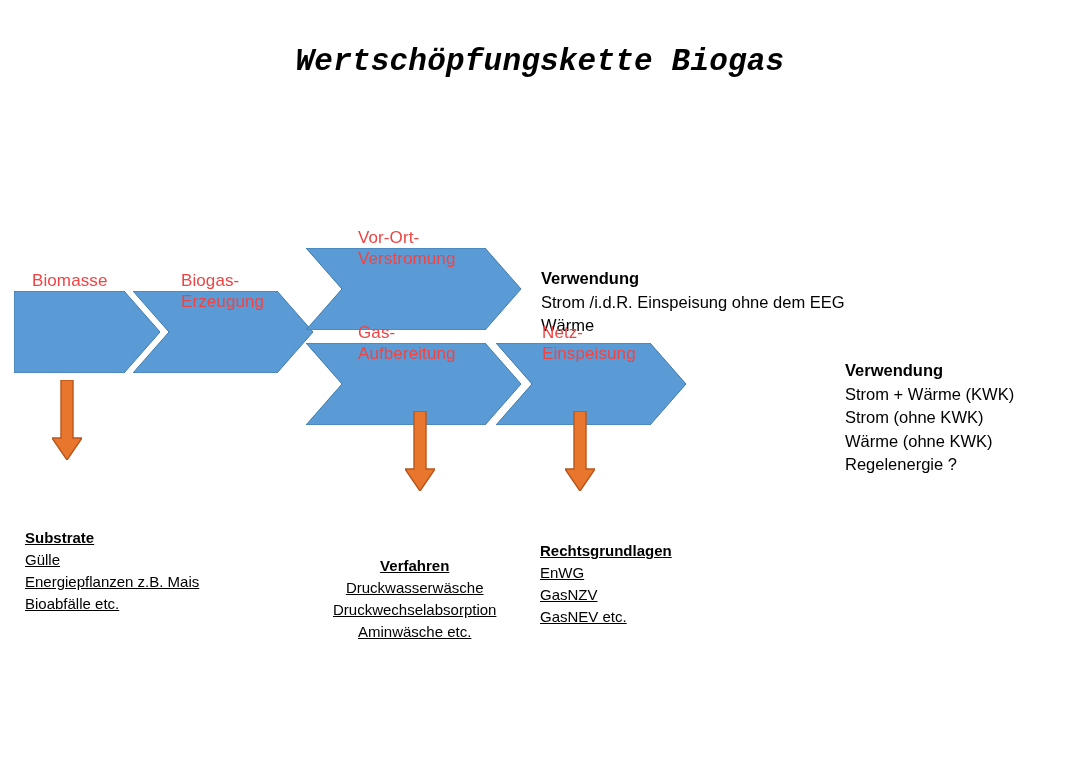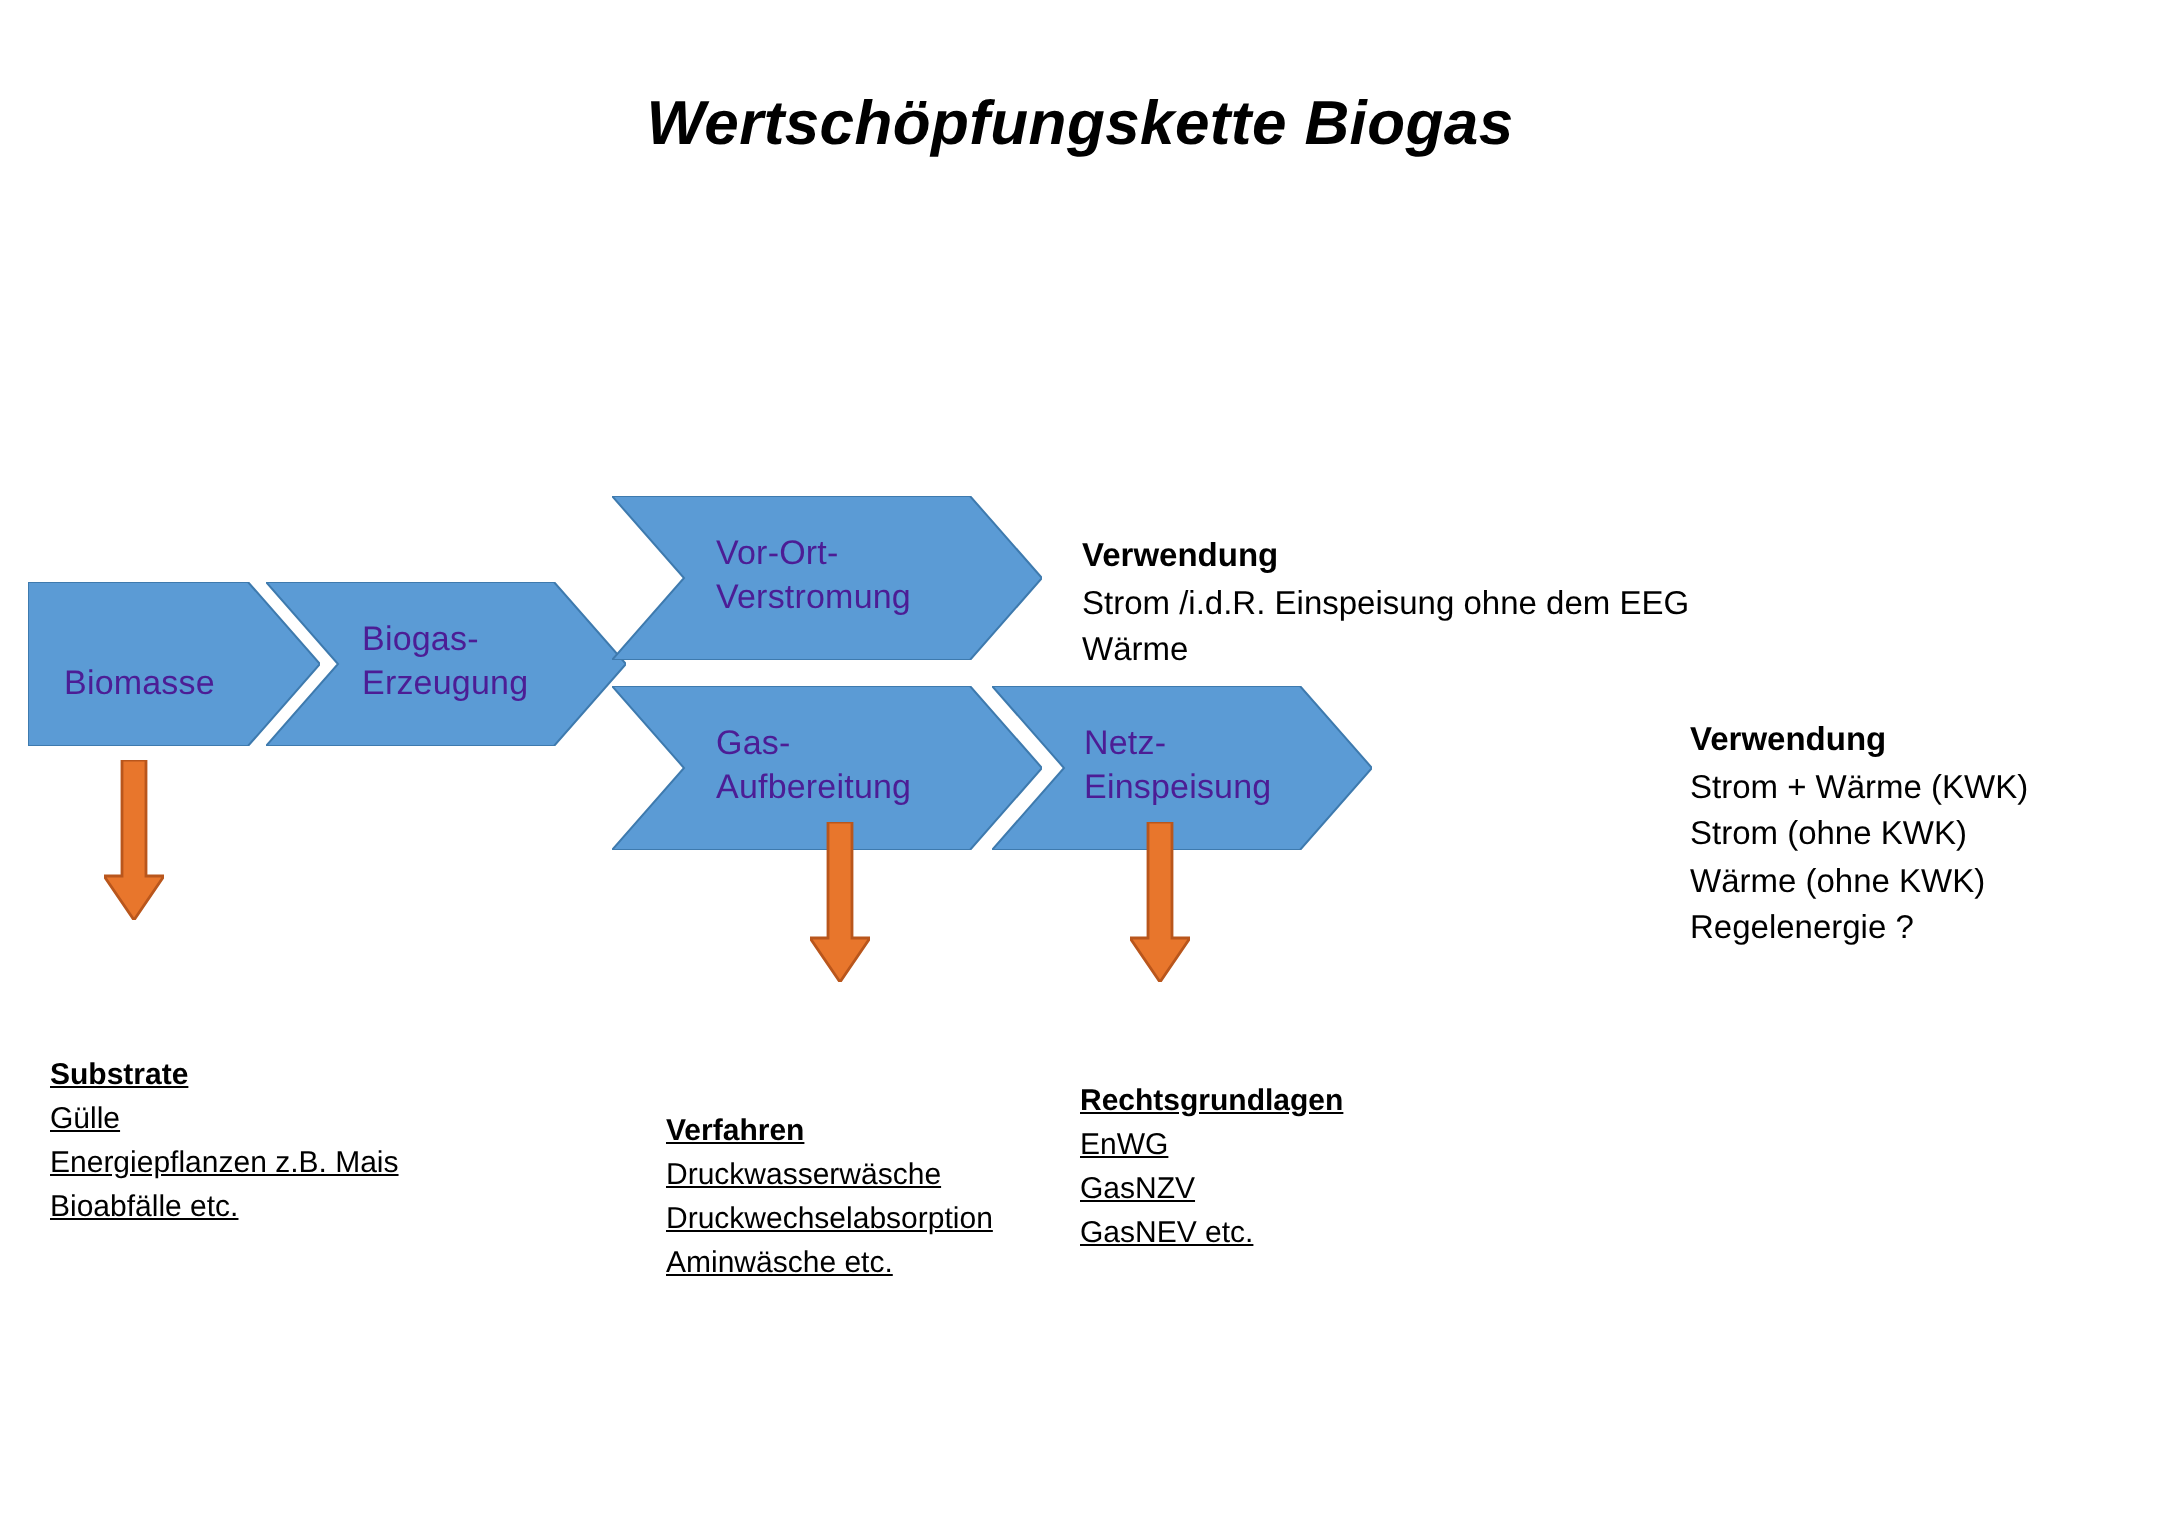--- a/index.html
+++ b/index.html
@@ -26,29 +26,30 @@
     left: 0;
     top: 44px;
     width: 1080px;
     text-align: center;
     font-size: 31px;
     font-weight: bold;
     font-style: italic;
     letter-spacing: 0.2px;
     color: #000000;
     white-space: nowrap;
+    font-family: Liberation Mono, monospace;
   }
 
   
   .shape {
     position: absolute;
     box-sizing: border-box;
     display: flex;
-    align-items: flex-end;
-    color: #4c1d95;
+    align-items: flex-start;
+    color: #ef4444;
     font-size: 17px;
     line-height: 1.26;
     letter-spacing: 0.1px;
     white-space: pre-line;
   }
   .shape .shape-label {
     display: block;
     width: 100%;
   }
   .shape-fill {
@@ -186,21 +187,21 @@
     <span class="tb-line">Regelenergie ?</span>
   </div>
 
   <div class="textblock tb-small" style="left:25px; top:487px;">
     <span class="tb-line tb-head">Substrate</span>
     <span class="tb-line">Gülle</span>
     <span class="tb-line">Energiepflanzen z.B. Mais</span>
     <span class="tb-line">Bioabfälle etc.</span>
   </div>
 
-  <div class="textblock tb-small" style="left:333px; top:515px;">
+  <div class="textblock tb-small" style="left:333px; top:515px;text-align:center;">
     <span class="tb-line tb-head">Verfahren</span>
     <span class="tb-line">Druckwasserwäsche</span>
     <span class="tb-line">Druckwechselabsorption</span>
     <span class="tb-line">Aminwäsche etc.</span>
   </div>
 
   <div class="textblock tb-small" style="left:540px; top:500px;">
     <span class="tb-line tb-head">Rechtsgrundlagen</span>
     <span class="tb-line">EnWG</span>
     <span class="tb-line">GasNZV</span>

